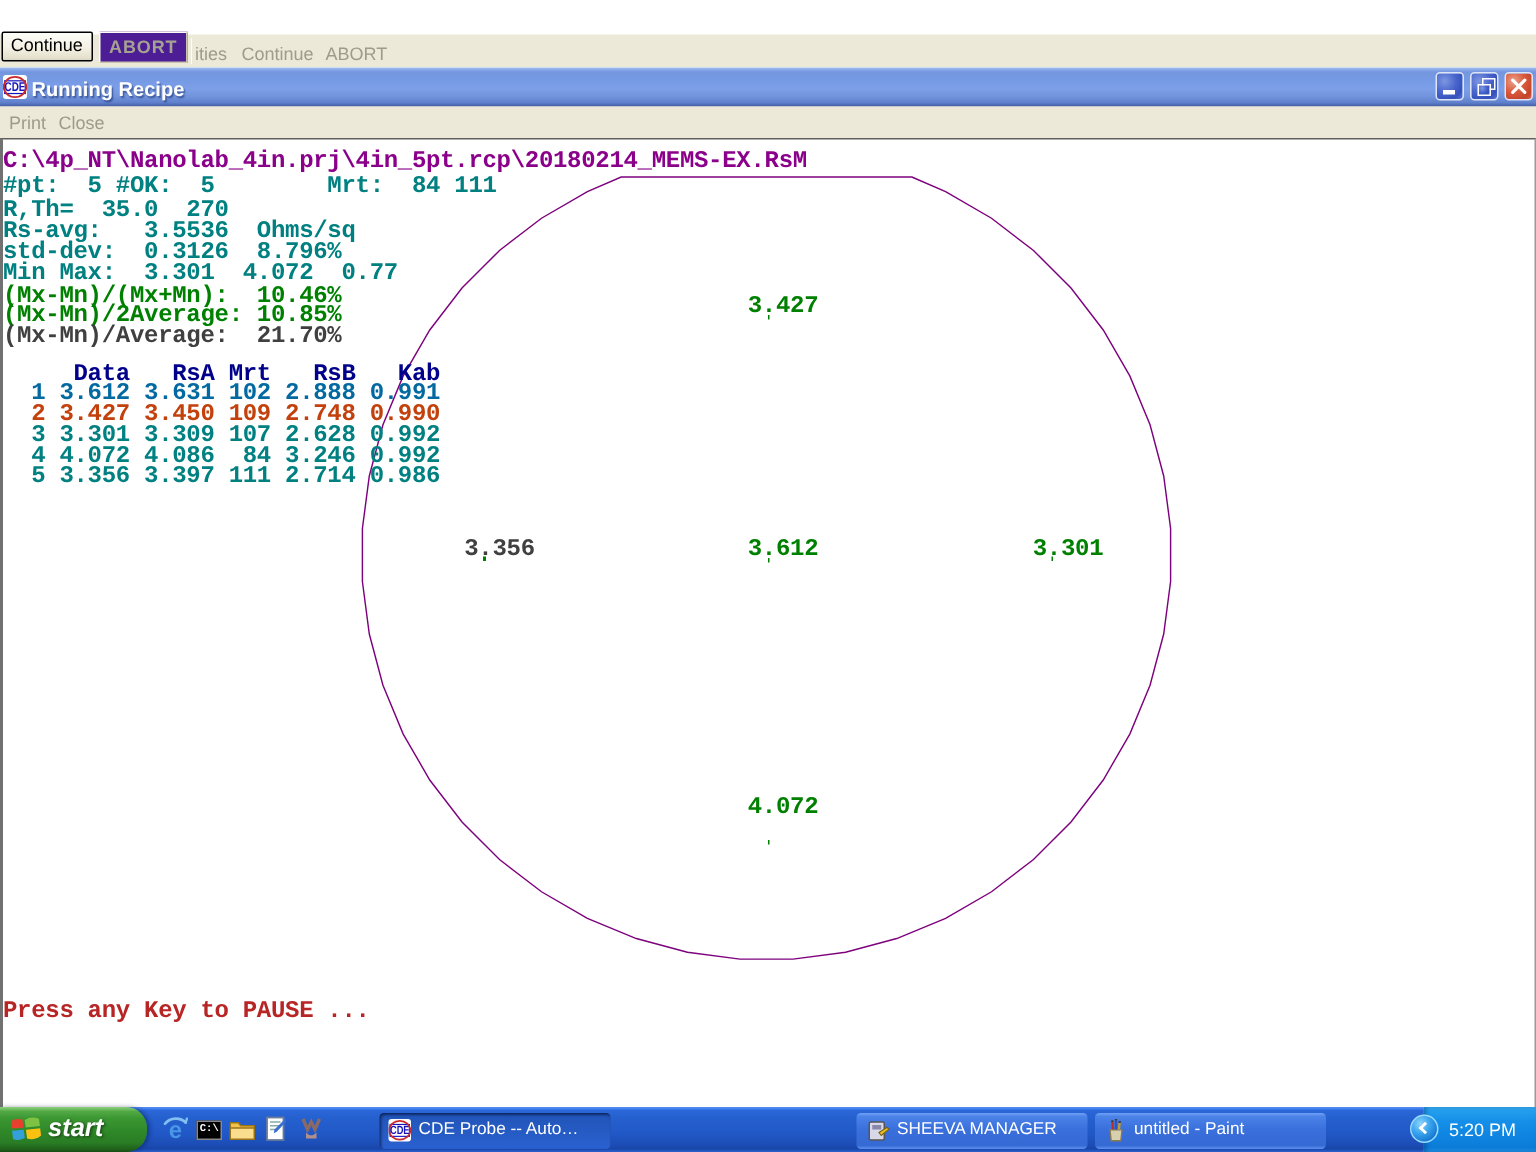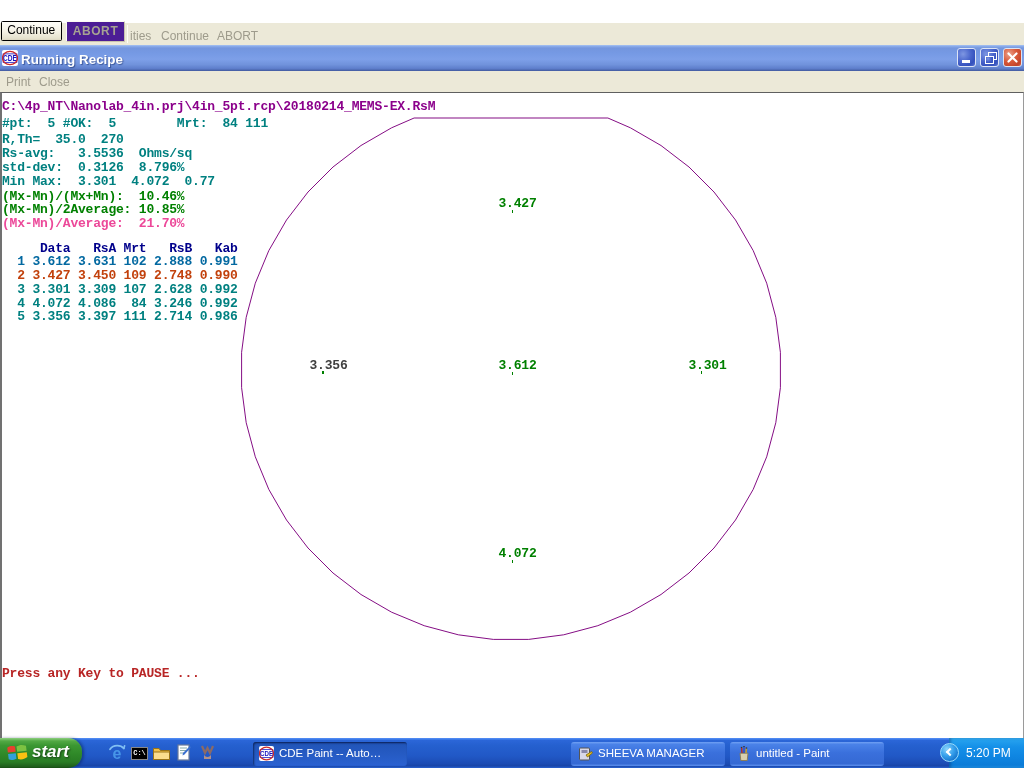--- a/index.html
+++ b/index.html
@@ -11,21 +11,21 @@
 .wb{width:19px;height:19px;border-radius:3px;border:1px solid #dce4f5;position:relative}
 .wb.min,.wb.res{background:radial-gradient(circle at 30% 30%,#7e97e2 0%,#4a66cc 45%,#3350bc 75%,#5b76d2 100%)}
 .wb.closeR{background:radial-gradient(circle at 30% 30%,#eba28d 0%,#d9593a 45%,#c2432a 80%,#d8694e 100%)}
 .wb.closeD{background:linear-gradient(135deg,#a9aed2 0%,#8d95c0 60%,#9ba4cb 100%)}
 .wb.min::after{content:"";position:absolute;left:4px;bottom:3px;width:8px;height:3px;background:#fff}
 .wb.res::before{content:"";position:absolute;left:6.5px;top:3px;width:7px;height:6px;border:1.6px solid #fff}
 .wb.res::after{content:"";position:absolute;left:3.5px;top:6.5px;width:7px;height:6px;border:1.6px solid #fff;background:inherit}
 .wb .x{position:absolute;left:0;top:0;width:100%;height:100%}
 .mbar{position:absolute;left:0;width:1024px;background:#ece9d8}
 .mtext{position:absolute;font-size:12px;color:#9e9b8c}
-.m{position:absolute;left:2px;font-family:"Liberation Mono",monospace;font-size:13px;font-weight:bold;line-height:12px;letter-spacing:-0.2px;white-space:pre}
+.m{position:absolute;left:2px;font-family:"Liberation Mono",monospace;font-size:16px;font-weight:bold;line-height:12px;letter-spacing:-0.2px;white-space:pre}
 .tick{position:absolute;width:1.5px;height:3px;background:#008000}
 </style></head>
 <body>
 <div id="screen">
 
 
 <div class="mbar" style="top:23px;height:22px">
   <div style="position:absolute;left:0.5px;top:-2px;width:61.5px;height:20px;background:linear-gradient(180deg,#fdfdf8,#f4f1e4 55%,#e6e2ce 90%,#dcd7c2);border:1.6px solid #000;border-radius:1.5px;font-size:12px;color:#000;text-align:center;line-height:17px">Continue</div>
   <div style="position:absolute;left:66px;top:-2px;width:59px;height:21px;background:#4c1d95;border:1px solid #c8c4ae;border-top-color:#fbfaf4;border-left-color:#fbfaf4;font-size:12px;font-weight:bold;letter-spacing:0.6px;color:#a6a292;text-align:center;line-height:19px">ABORT</div>
   <div style="position:absolute;left:127px;top:2px;width:1px;height:18px;background:#c9c5b2;border-right:1px solid #fdfdf6"></div>
@@ -64,42 +64,42 @@
 </svg>
 
 <div class="m" style="top:101.3px;color:#8b008b">C:\4p_NT\Nanolab_4in.prj\4in_5pt.rcp\20180214_MEMS-EX.RsM</div>
 <div class="m" style="top:117.5px;color:#008080">#pt:  5 #OK:  5        Mrt:  84 111</div>
 <div class="m" style="top:133.5px;color:#008080">R,Th=  35.0  270</div>
 <div class="m" style="top:148.0px;color:#008080">Rs-avg:   3.5536  Ohms/sq</div>
 <div class="m" style="top:162.0px;color:#008080">std-dev:  0.3126  8.796%</div>
 <div class="m" style="top:176.0px;color:#008080">Min Max:  3.301  4.072  0.77</div>
 <div class="m" style="top:190.5px;color:#008000">(Mx-Mn)/(Mx+Mn):  10.46%</div>
 <div class="m" style="top:204.0px;color:#008000">(Mx-Mn)/2Average: 10.85%</div>
-<div class="m" style="top:217.5px;color:#ec4899">(Mx-Mn)/Average:  21.70%</div>
+<div class="m" style="top:217.5px;color:#404040">(Mx-Mn)/Average:  21.70%</div>
 <div class="m" style="top:243.0px;color:#00008b">     Data   RsA Mrt   RsB   Kab</div>
 <div class="m" style="top:256.0px;color:#0369a1">  1 3.612 3.631 102 2.888 0.991</div>
 <div class="m" style="top:270.0px;color:#c2410c">  2 3.427 3.450 109 2.748 0.990</div>
 <div class="m" style="top:283.5px;color:#008080">  3 3.301 3.309 107 2.628 0.992</div>
 <div class="m" style="top:297.5px;color:#008080">  4 4.072 4.086  84 3.246 0.992</div>
 <div class="m" style="top:311.0px;color:#008080">  5 3.356 3.397 111 2.714 0.986</div>
 <div class="m" style="top:668.0px;color:#b82525">Press any Key to PAUSE ...</div>
 <div class="m" style="left:498.5px;top:198.0px;color:#008000">3.427</div>
 <div class="m" style="left:498.5px;top:359.5px;color:#008000">3.612</div>
 <div class="m" style="left:309.5px;top:359.5px;color:#404040">3.356</div>
 <div class="m" style="left:688.5px;top:359.5px;color:#008000">3.301</div>
-<div class="m" style="left:498.5px;top:548.0px;color:#008000">4.072</div>
+<div class="m" style="left:498.5px;top:532px;color:#008000">4.072</div>
 <div class="tick" style="left:511.5px;top:209.5px"></div>
 <div class="tick" style="left:511.5px;top:371.5px"></div>
 <div class="tick" style="left:322.0px;top:371.0px"></div>
 <div class="tick" style="left:700.5px;top:371.0px"></div>
 <div class="tick" style="left:511.5px;top:560.0px"></div>
 
 <div style="position:absolute;left:0;top:738px;width:1024px;height:30px;background:linear-gradient(180deg,#5a8df0 0%,#4484f2 3%,#2b66d8 8%,#2560cf 25%,#2158c6 60%,#1c4cb4 85%,#1845a8 93%,#2b62cf 100%)">
 
-  <div style="position:absolute;left:0;top:0;width:82px;height:30px;border-radius:0 14px 14px 0;background:linear-gradient(180deg,#8ecf7f 0%,#52a944 10%,#3b9732 25%,#2f8828 55%,#297c24 80%,#1f5f1b 95%,#174d14 100%);box-shadow:2px 0 3px rgba(0,20,60,.4)">
+  <div style="position:absolute;left:0;top:0;width:98px;height:30px;border-radius:0 14px 14px 0;background:linear-gradient(180deg,#8ecf7f 0%,#52a944 10%,#3b9732 25%,#2f8828 55%,#297c24 80%,#1f5f1b 95%,#174d14 100%);box-shadow:2px 0 3px rgba(0,20,60,.4)">
     <svg style="position:absolute;left:6px;top:4px" width="23" height="22" viewBox="0 0 23 22">
       <g transform="rotate(-7 11 11)">
       <path d="M2 4.5 C4 3.2 6.5 3 9.8 4.2 L9.8 9.6 L2 9.3 Z" fill="#e8402f"></path>
       <path d="M11.3 4.6 C14.5 3.0 17.5 3.2 20.8 5.0 L20.8 9.9 L11.3 9.7 Z" fill="#7dc242"></path>
       <path d="M2 10.8 L9.8 11.1 L9.8 16.6 C6.5 17.8 4 17.6 2 16.2 Z" fill="#33a0da"></path>
       <path d="M11.3 11.2 L20.8 11.4 L20.8 16.2 C17.5 18.2 14.5 18.4 11.3 17.1 Z" fill="#fbc112"></path>
       </g>
     </svg>
     <div style="position:absolute;left:32px;top:3.5px;color:#fff;font-size:17px;font-weight:bold;font-style:italic;text-shadow:1px 1px 2px rgba(0,0,0,.5)">start</div>
   </div>
@@ -123,21 +123,21 @@
         <path d="M2 2 L5 9 L7.5 4 L10 9 L13 2" fill="none" stroke="#8a6a66" stroke-width="2.2"></path>
         <path d="M4 11 C6 13.5 9 13.5 11 11 L11 15 L4 15 Z" fill="#b09088"></path>
       </svg>
 
   <div style="position:absolute;left:253px;top:741px;top:3.5px;width:154px;height:24px;border-radius:3px;background:linear-gradient(180deg,#1a4099 0%,#2155b8 8%,#2a60ce 90%,#2a62d4 100%);box-shadow:inset 1px 1px 2px rgba(0,10,40,.6)">
     <svg style="position:absolute;left:6px;top:4.5px;width:15px;height:15px;background:#fff;border-radius:2px" viewBox="0 0 14 14">
           <text transform="scale(0.78 1)" x="8.97" y="9.6" font-size="7.4" font-weight="bold" font-family="Liberation Sans" fill="#1513c0" text-anchor="middle">CDE</text>
           <rect x="1" y="3.4" width="12" height="7.4" fill="none" stroke="#1513c0" stroke-width="0.7"></rect>
           <ellipse cx="7" cy="7" rx="6.6" ry="5.9" fill="none" stroke="#cc2a2a" stroke-width="1.1"></ellipse>
         </svg>
-    <div style="position:absolute;left:26px;top:5px;color:#fff;font-size:11.5px;white-space:nowrap">CDE Paint -- Auto…</div>
+    <div style="position:absolute;left:26px;top:5px;color:#fff;font-size:11.5px;white-space:nowrap">CDE Probe -- Auto…</div>
   </div>
   <div style="position:absolute;left:730px;top:3.5px;width:154px;height:24px;border-radius:3px;background:linear-gradient(180deg,#71a1f4 0%,#4a82e8 10%,#3a70dc 45%,#3569d4 90%,#5d90ee 100%)">
     <svg style="position:absolute;left:7px;top:4px" width="14" height="16" viewBox="0 0 14 16">
           <path d="M3 7.2 L11 7.2 L10.2 14.5 L3.8 14.5 Z" fill="#d8cfae" stroke="#8a7a50" stroke-width="0.9"></path>
           <path d="M5 7 L4.6 2" stroke="#b83020" stroke-width="1.5"></path>
           <path d="M7 7 L7 1" stroke="#3050c0" stroke-width="1.5"></path>
           <path d="M9 7 L9.4 2.6" stroke="#c8a020" stroke-width="1.5"></path>
           <path d="M4.6 2 L4.5 0.9 M7 1 L7 0 M9.4 2.6 L9.5 1.4" stroke="#40352a" stroke-width="1.5"></path>
         </svg>
     <div style="position:absolute;left:26px;top:5px;color:#fff;font-size:11.5px;white-space:nowrap">untitled - Paint</div>

